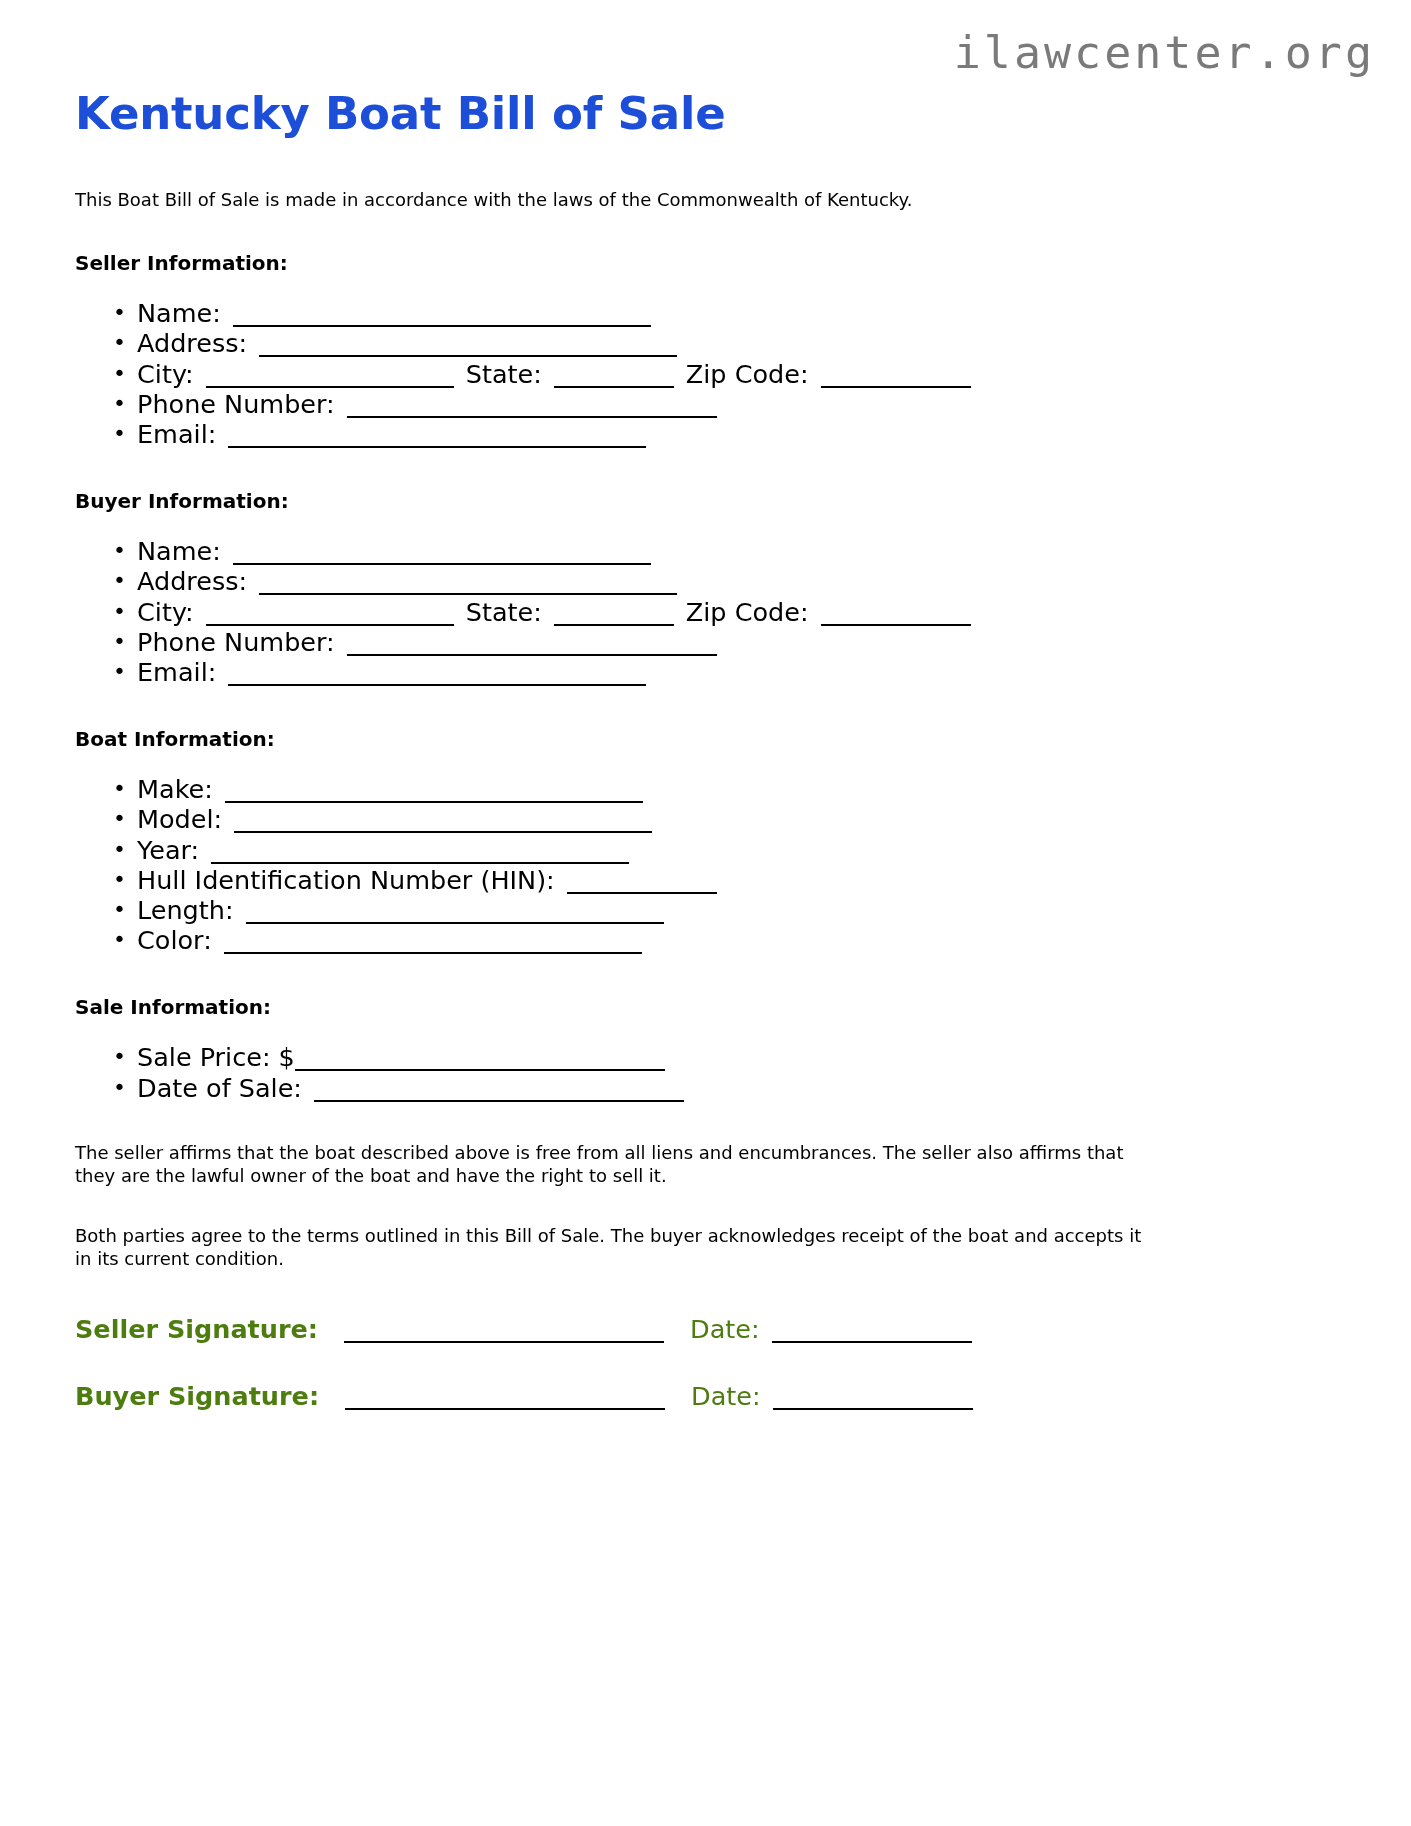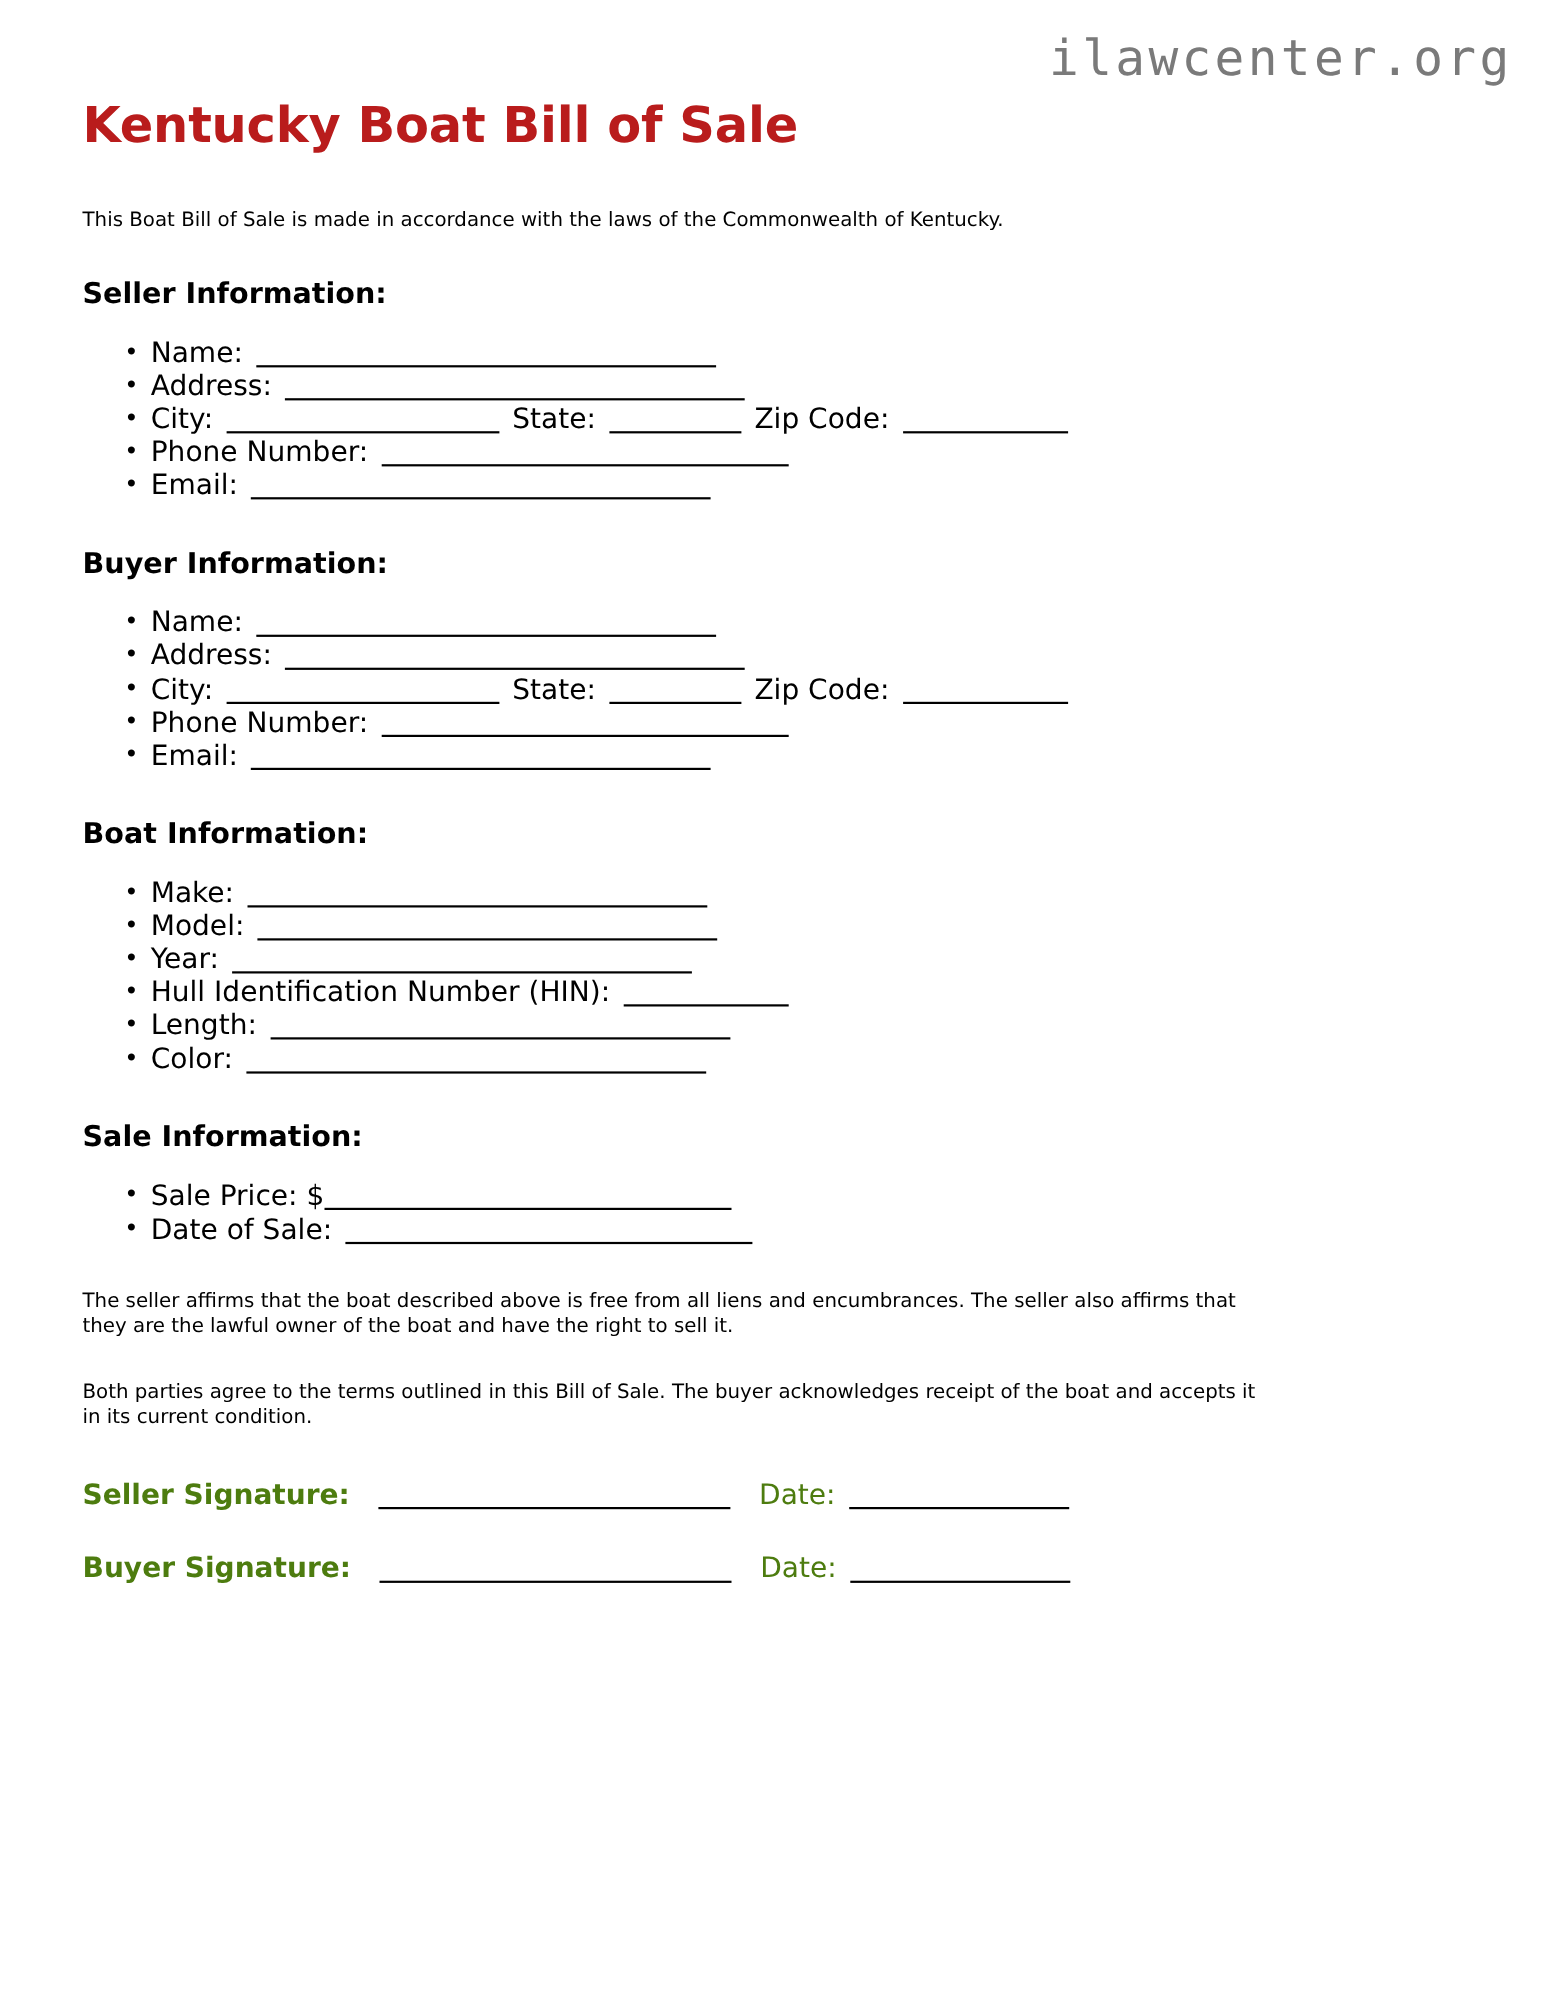--- a/index.html
+++ b/index.html
@@ -38,33 +38,33 @@
     width: 1260px;
   }
   h1.doc-title {
     font-family: "DejaVu Sans", "Liberation Sans", sans-serif;
     font-weight: bold;
     font-size: 45px;
     line-height: 1.15;
     margin: 0;
     padding-top: 88px;
     letter-spacing: -0.2px;
-    color: #b91c1c;
+    color: #1d4ed8;
   }
   p.para {
     font-size: 18px;
     line-height: 1.30;
     margin: 0;
     color: #000;
     max-width: 1075px;
   }
   .intro { padding-top: 48px; }
   h2.section-head {
     font-weight: bold;
-    font-size: 26px;
+    font-size: 20px;
     line-height: 1.25;
     margin: 0;
     padding-top: 40px;
     color: #000;
   }
   ul.fields {
     list-style: none;
     margin: 0;
     padding: 22px 0 0 0;
   }

